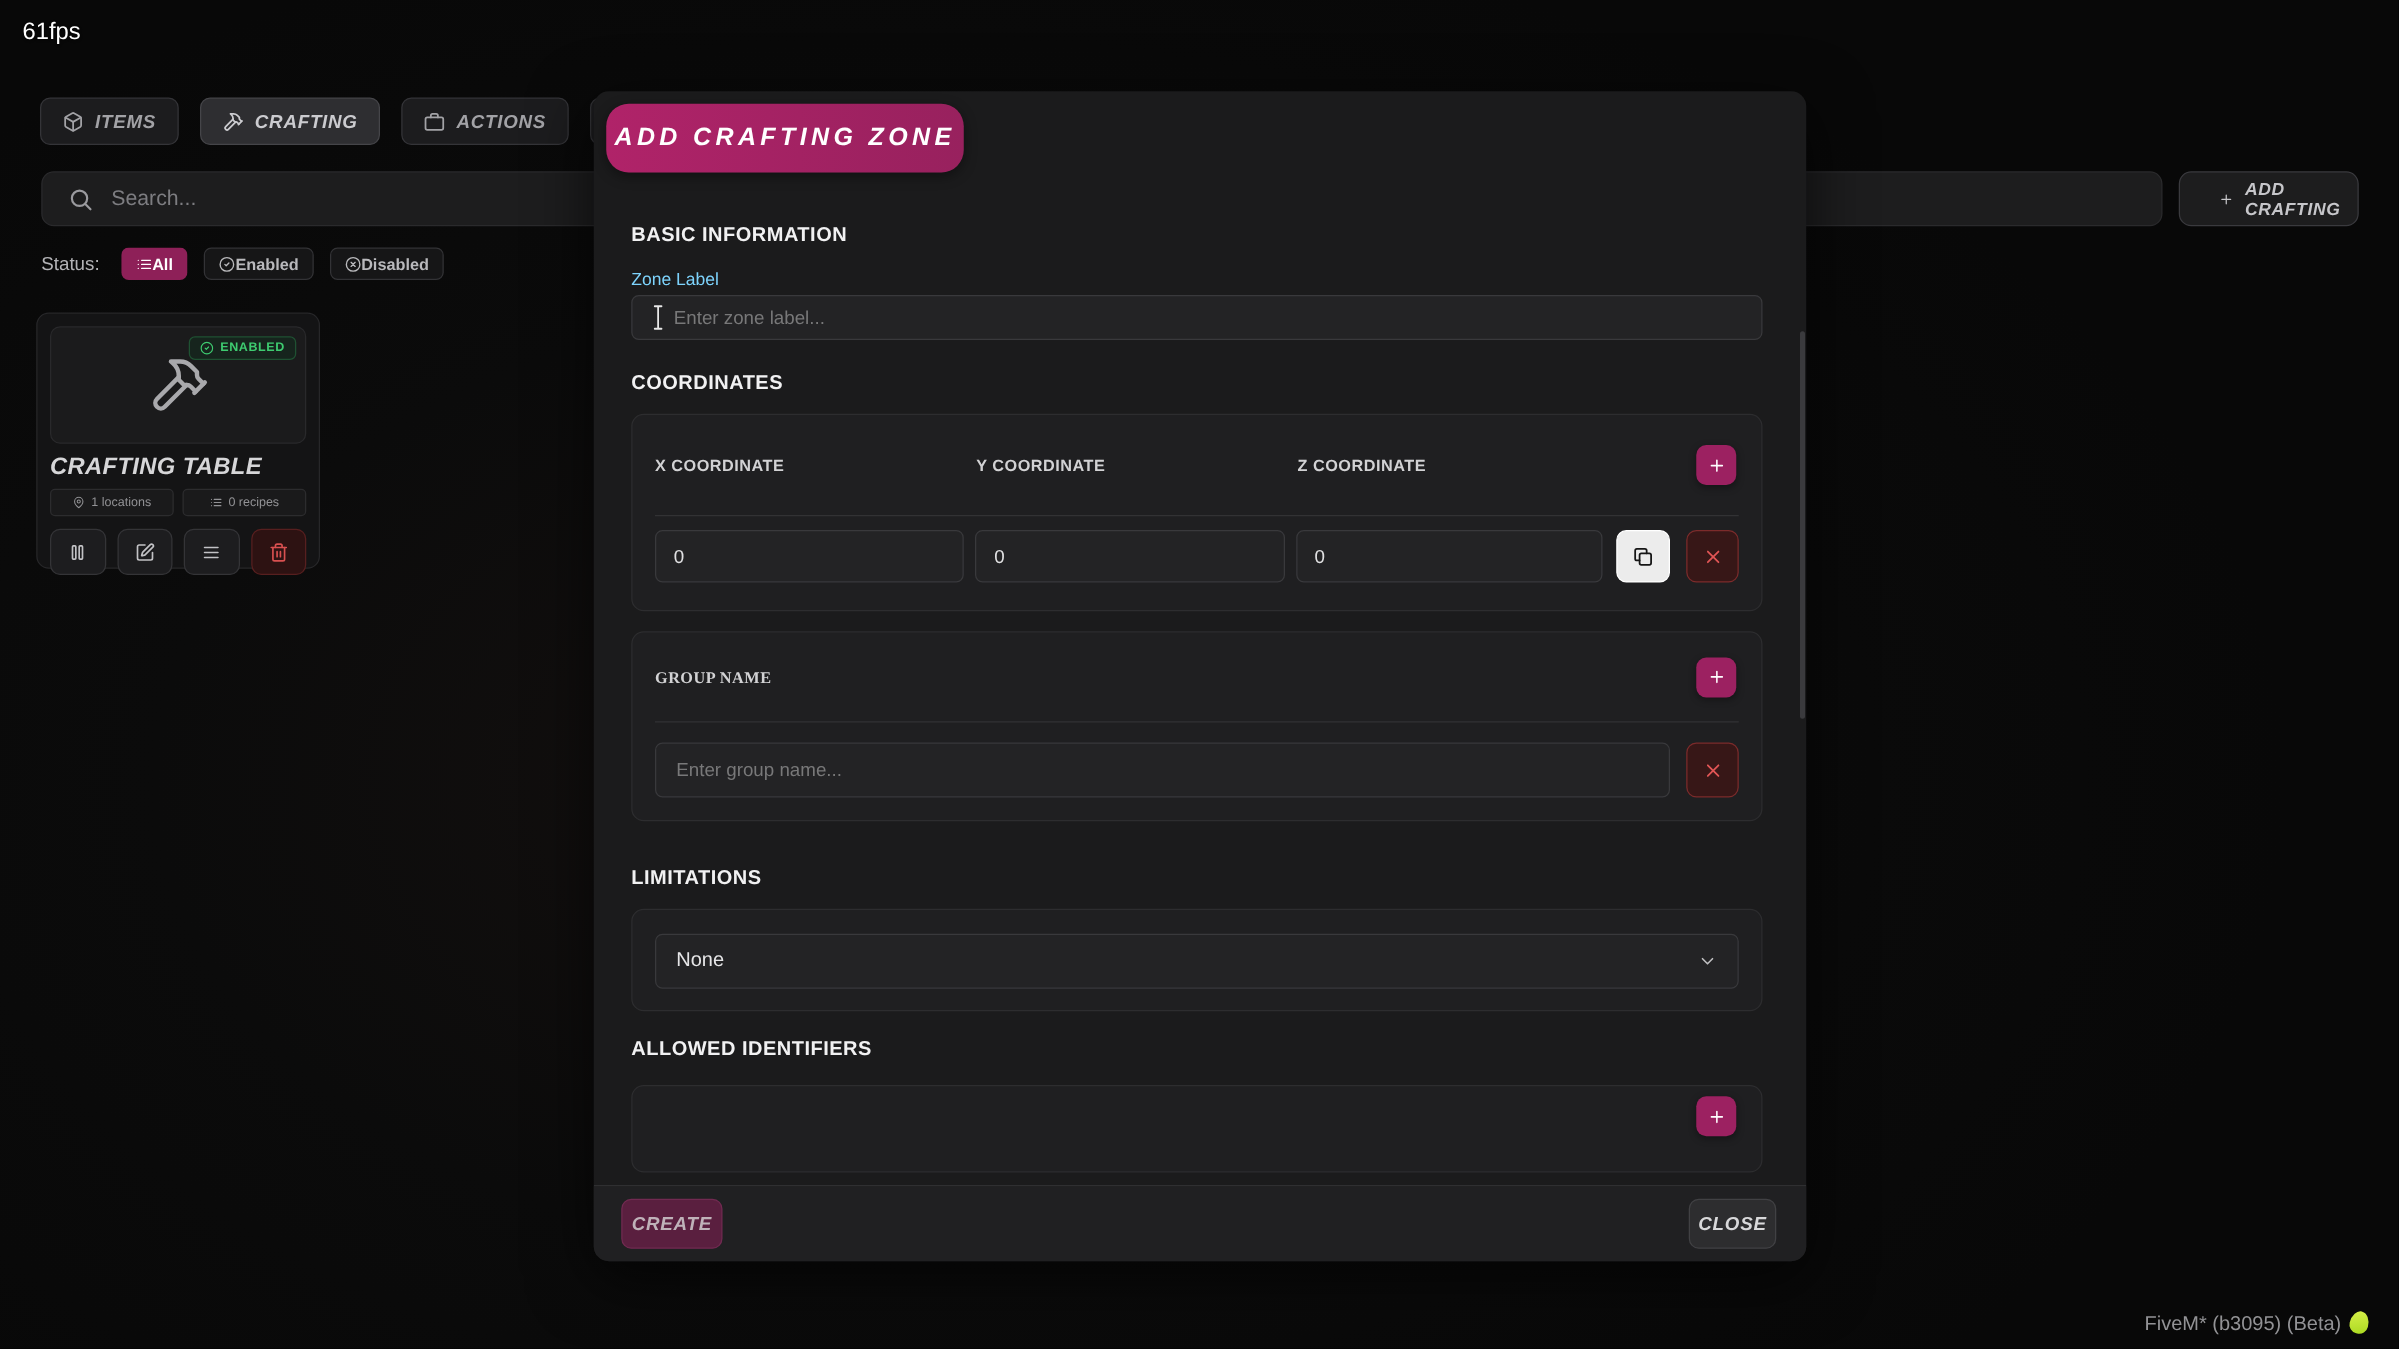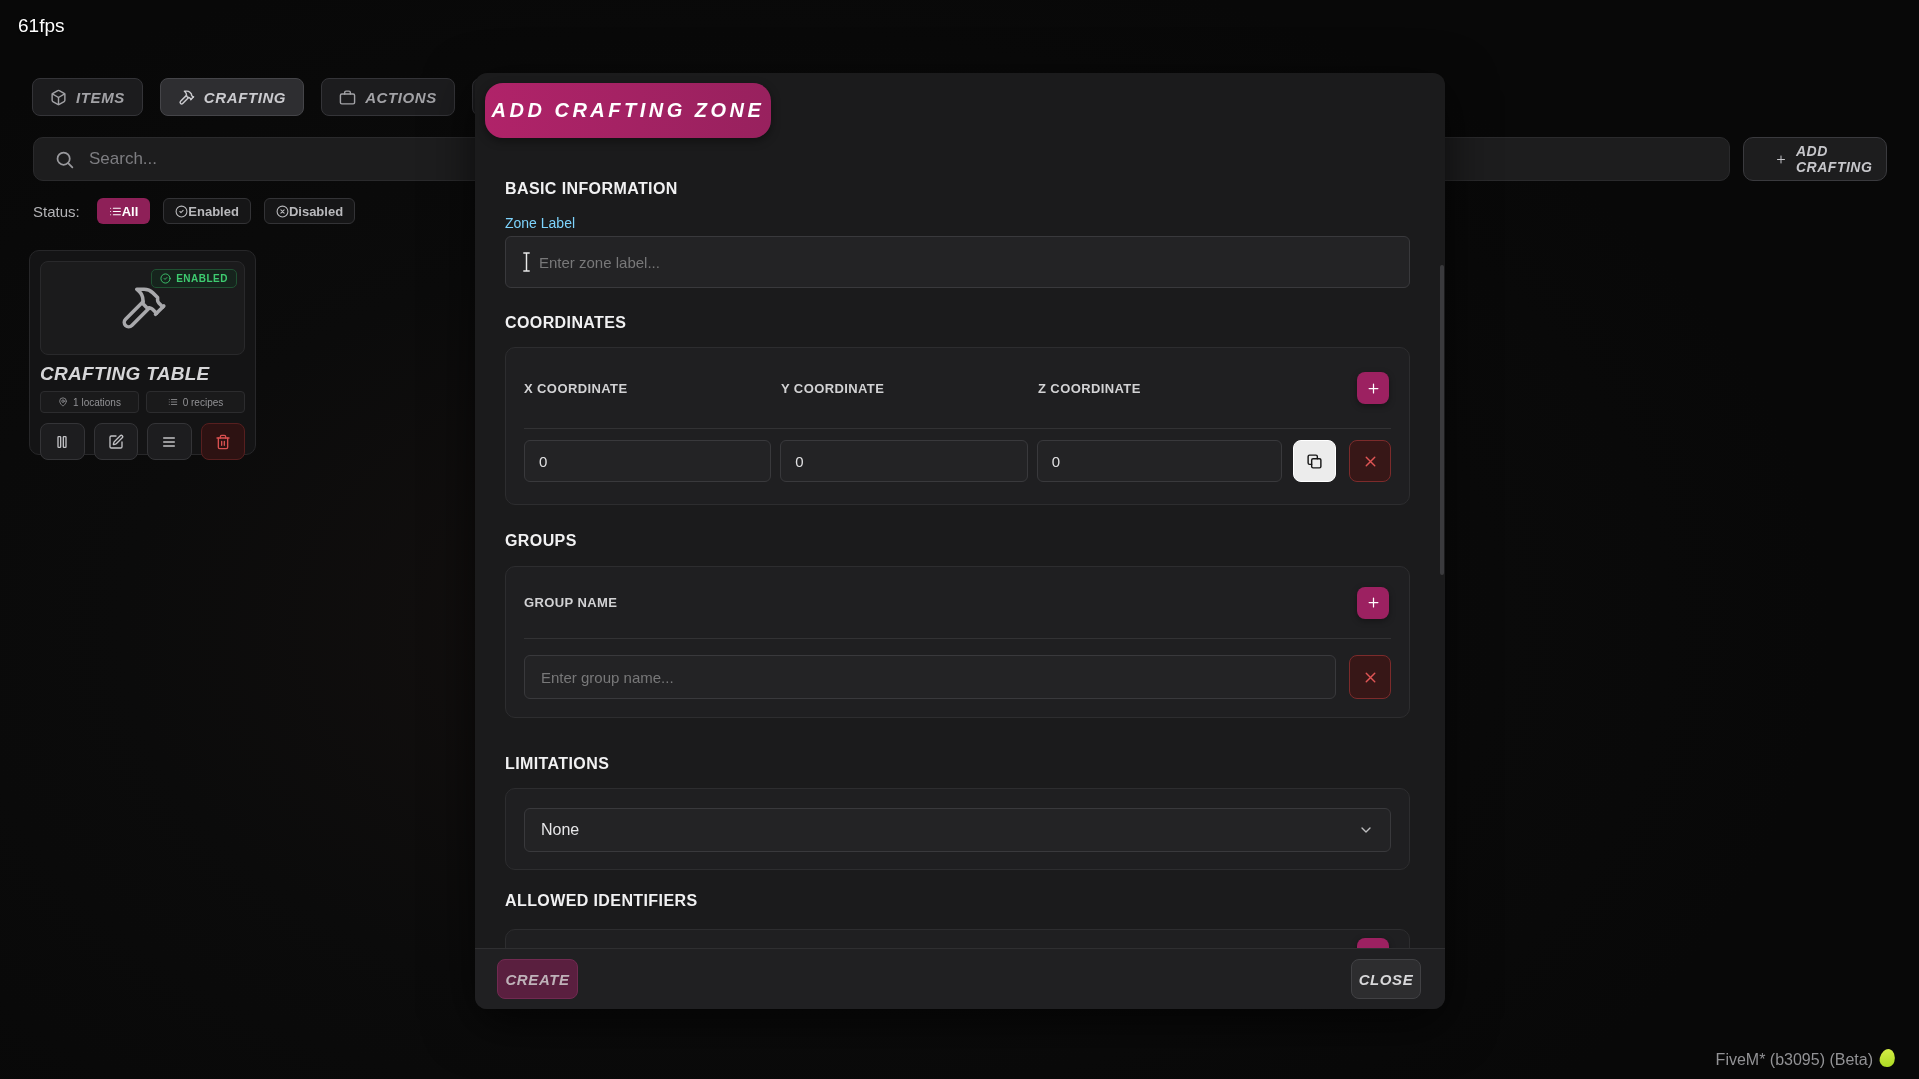--- a/index.html
+++ b/index.html
@@ -89,21 +89,21 @@
     display:flex; align-items:center; justify-content:center;
     box-shadow:0 3px 10px rgba(0,0,0,.4); }
   .modal-title-badge span { color:#fff; font-style:italic; font-weight:bold; font-size:20px;
     letter-spacing:3.5px; }
   .sec-h { margin-top:42px; color:#f1f1f2; font-size:16px; font-weight:bold; letter-spacing:.4px; }
   .sec-h.tight1 { margin-top:26px; }
   .sec-h.tight2 { margin-top:27px; }
   .sec-h.tight3 { margin-top:37px; }
   .sec-h.tight4 { margin-top:22px; }
   .field-label { margin-top:17px; color:#7dd3fc; font-size:14px; }
-  .text-input { position:relative; margin-top:5px; height:52px; width:100%;
+  .text-input { position:relative; margin-top:5px; height:36px; width:100%;
     background:#232325; border:1px solid #39393c; border-radius:6px;
     display:flex; align-items:center; padding:0 16px; }
   .text-input input { width:100%; background:transparent; border:none; outline:none;
     color:#dedee0; font-size:15px; font-family:"Liberation Sans","DejaVu Sans",sans-serif; }
   .text-input input::placeholder { color:#787879; }
   .ibeam { width:9px; height:20px; margin-right:8px; flex:none; color:#e8e8e8; }
 
   .panel { margin-top:15px; background:#1f1f21; border:1px solid #2d2d2f; border-radius:10px;
     padding:0 18px; }
   .panel.coords { height:158px; }
@@ -126,21 +126,21 @@
     font-family:"Liberation Sans","DejaVu Sans",sans-serif; outline:none; }
   .num-input.n1 { margin-right:9px; } .num-input.n2 { margin-right:9px; }
   .num-input.n3 { width:246px; margin-right:11px; }
   .tool-btn { width:43px; height:42px; border-radius:8px; display:flex; align-items:center;
     justify-content:center; cursor:pointer; flex:none; }
   .tool-btn svg { width:17px; height:17px; }
   .tool-btn.copy { background:#ececec; border:1px solid #fff; color:#161616; margin-right:13px; }
   .tool-btn.del { width:42px; background:#371717; border:1px solid #7c2b2b; color:#e05555; }
 
   .group-head { height:72px; display:flex; align-items:center; justify-content:space-between;
-    border-bottom:1px solid #323234; }
+    border-bottom:1px solid #323234;font-family:Liberation Serif, serif; }
   .group-head .glbl { font-size:13px; font-weight:bold; color:#d2d2d4; letter-spacing:.4px; }
   .group-input-row { margin-top:16px; display:flex; align-items:center; }
   .group-input-row .text-input { margin-top:0; width:814px; height:44px; margin-right:13px; }
   .group-input-row .tool-btn.del { height:44px; }
 
   .select { height:44px; background:#232325; border:1px solid #39393c; border-radius:6px;
     display:flex; align-items:center; justify-content:space-between; padding:0 16px; cursor:pointer; }
   .select .val { color:#e6e6e8; font-size:16px; }
   .select svg { width:16px; height:16px; color:#bdbdbf; }
 
@@ -343,21 +343,20 @@
               </svg>
           </div>
           <div class="tool-btn del">
             <svg class="ic" viewBox="0 0 24 24">
                 <path d="M18 6 6 18M6 6l12 12"></path>
               </svg>
           </div>
         </div>
       </div>
 
-      <div class="sec-h tight2">GROUPS</div>
       <div class="panel groups">
         <div class="group-head">
           <span class="glbl">GROUP NAME</span>
           <div class="sq-btn">
             <svg class="ic" viewBox="0 0 24 24">
                 <path d="M12 5v14M5 12h14"></path>
               </svg>
           </div>
         </div>
         <div class="group-input-row">

